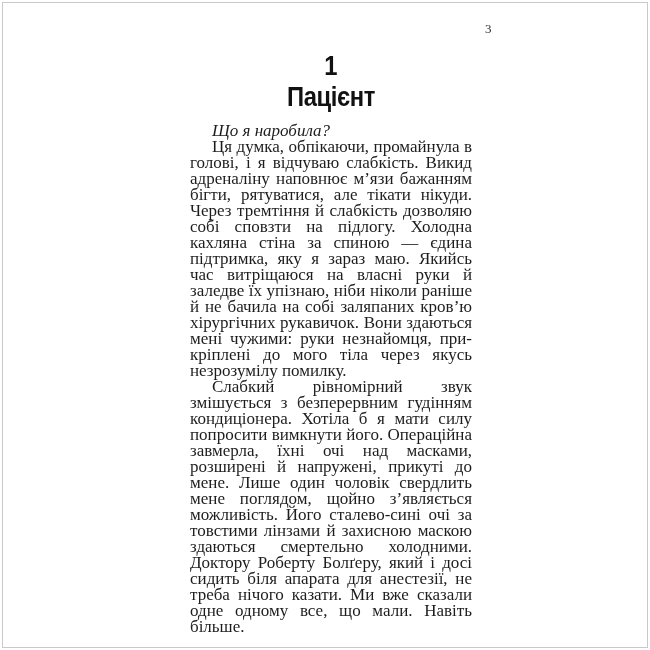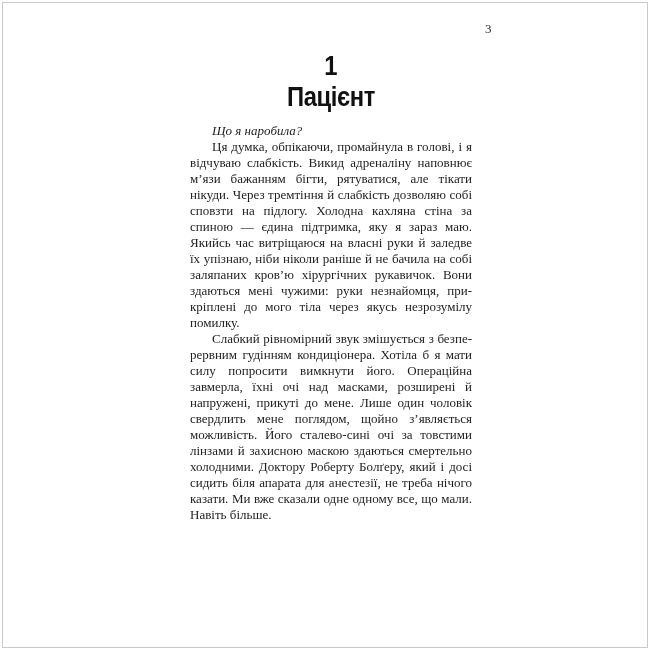--- a/index.html
+++ b/index.html
@@ -54,21 +54,21 @@
     font-family: "Liberation Sans", sans-serif;
     font-weight: bold;
     font-size: 28px;
     line-height: 30px;
     color: #111111;
     letter-spacing: -0.5px;
     transform: scaleX(0.85);
   }
   .body-text {
     margin-top: 11px;
-    font-size: 13px;
+    font-size: 17px;
     line-height: 16px;
     text-align: justify;
     color: #1d1d1d;
   }
   .body-text p {
     margin: 0;
     padding: 0;
     text-indent: 22px;
     hyphens: manual;
   }

